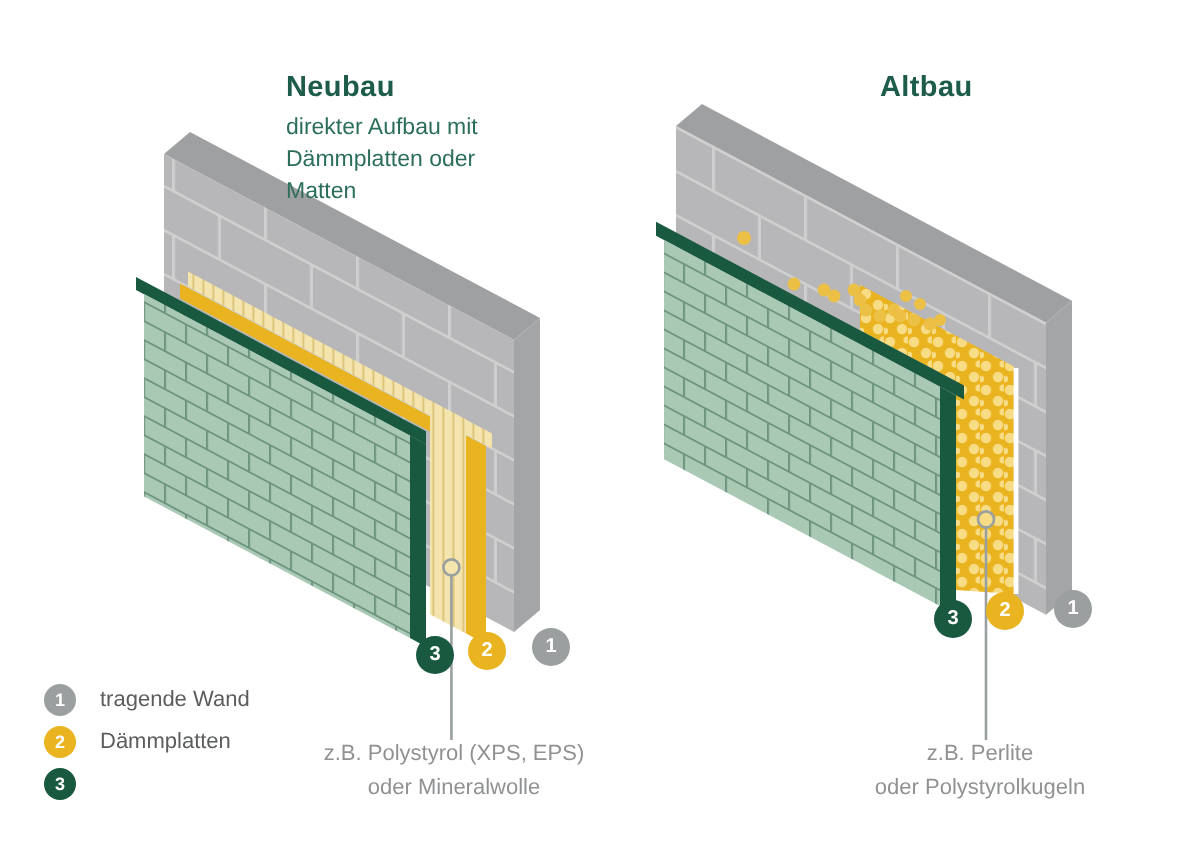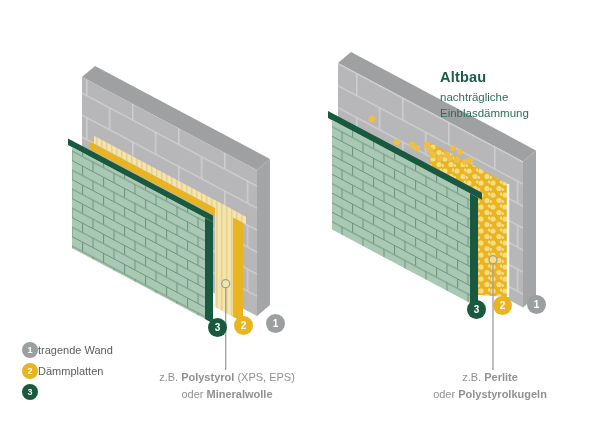--- a/index.html
+++ b/index.html
@@ -12,43 +12,43 @@
   
   .heading{position:absolute;}
   .heading .title{
     font-size:14.5px;font-weight:700;color:var(--heading-green);
     letter-spacing:.2px;margin:0 0 5px 0;
   }
   .heading .subtitle{
     font-size:11.5px;line-height:1.38;color:var(--subtitle-green);margin:0;
   }
   #heading-neubau{left:143px;top:36px;width:122px;}
-  #heading-altbau{left:440px;top:36px;width:114px;margin-top:33px;}
+  #heading-altbau{left:440px;top:36px;width:114px;}
   
   .caption{
     position:absolute;top:369px;width:184px;text-align:center;
     font-size:11px;line-height:1.5;color:var(--caption-gray);
   }
-  .caption b{font-weight:700;color:var(--caption-gray);}
+  .caption b{font-weight:400;color:var(--caption-gray);}
   #caption-neubau{left:135px;}
   #caption-altbau{left:398px;text-align:center;}
   
   .chip{
     position:absolute;width:19px;height:19px;border-radius:50%;
     display:flex;align-items:center;justify-content:center;
     color:#fff;font-size:10px;font-weight:700;
   }
   .chip-1{background:var(--marker-gray);}
   .chip-2{background:var(--insulation-gold);}
   .chip-3{background:var(--dark-green);}
   
   #legend{position:absolute;left:22px;top:342px;}
   .legend-row{display:flex;align-items:center;margin-bottom:5px;height:16px;}
   .legend-row .chip{position:static;width:16px;height:16px;font-size:9px;flex:0 0 16px;}
-  .legend-label{margin-left:0;font-size:11px;color:var(--legend-text);white-space:nowrap;}
+  .legend-label{margin-left:12px;font-size:11px;color:var(--legend-text);white-space:nowrap;}
   svg{position:absolute;display:block;}
 </style>
 </head>
 <body>
 
 <svg style="left:40px;top:48px;" width="272" height="330" viewBox="0 0 272 330">
   <defs>
     <pattern id="pat-gray" patternUnits="userSpaceOnUse" width="46" height="44" patternTransform="skewY(28)">
       <rect width="46" height="44" style="fill:var(--wall-gray)"></rect>
       <rect x="0" y="0" width="46" height="1.5" style="fill:var(--wall-gray-mortar)"></rect>
@@ -123,24 +123,25 @@
     <circle cx="150" cy="104" r="3"></circle>
     <circle cx="155" cy="114" r="3.2"></circle>
     <circle cx="160" cy="112" r="3"></circle>
   </g>
 
   <line x1="183" y1="216" x2="183" y2="322" style="stroke:var(--leader-line)" stroke-width="1.3"></line>
   <circle cx="183" cy="211.7" r="4" style="fill:var(--pellet-light);stroke:var(--leader-line)" stroke-width="1.3"></circle>
 </svg>
 
 <div class="heading" id="heading-neubau">
+  <p class="title">Neubau</p>
+  <p class="subtitle">direkter Aufbau mit Dämmplatten oder Matten</p>
 </div>
 <div class="heading" id="heading-altbau">
   <p class="title">Altbau</p>
-  <p class="subtitle">nachträgliche Einblasdämmung</p>
 </div>
 
 <div class="chip chip-3" style="left:208px;top:318px">
   <span>3</span>
 </div>
 <div class="chip chip-2" style="left:234px;top:316px">
   <span>2</span>
 </div>
 <div class="chip chip-1" style="left:266px;top:314px">
   <span>1</span>

